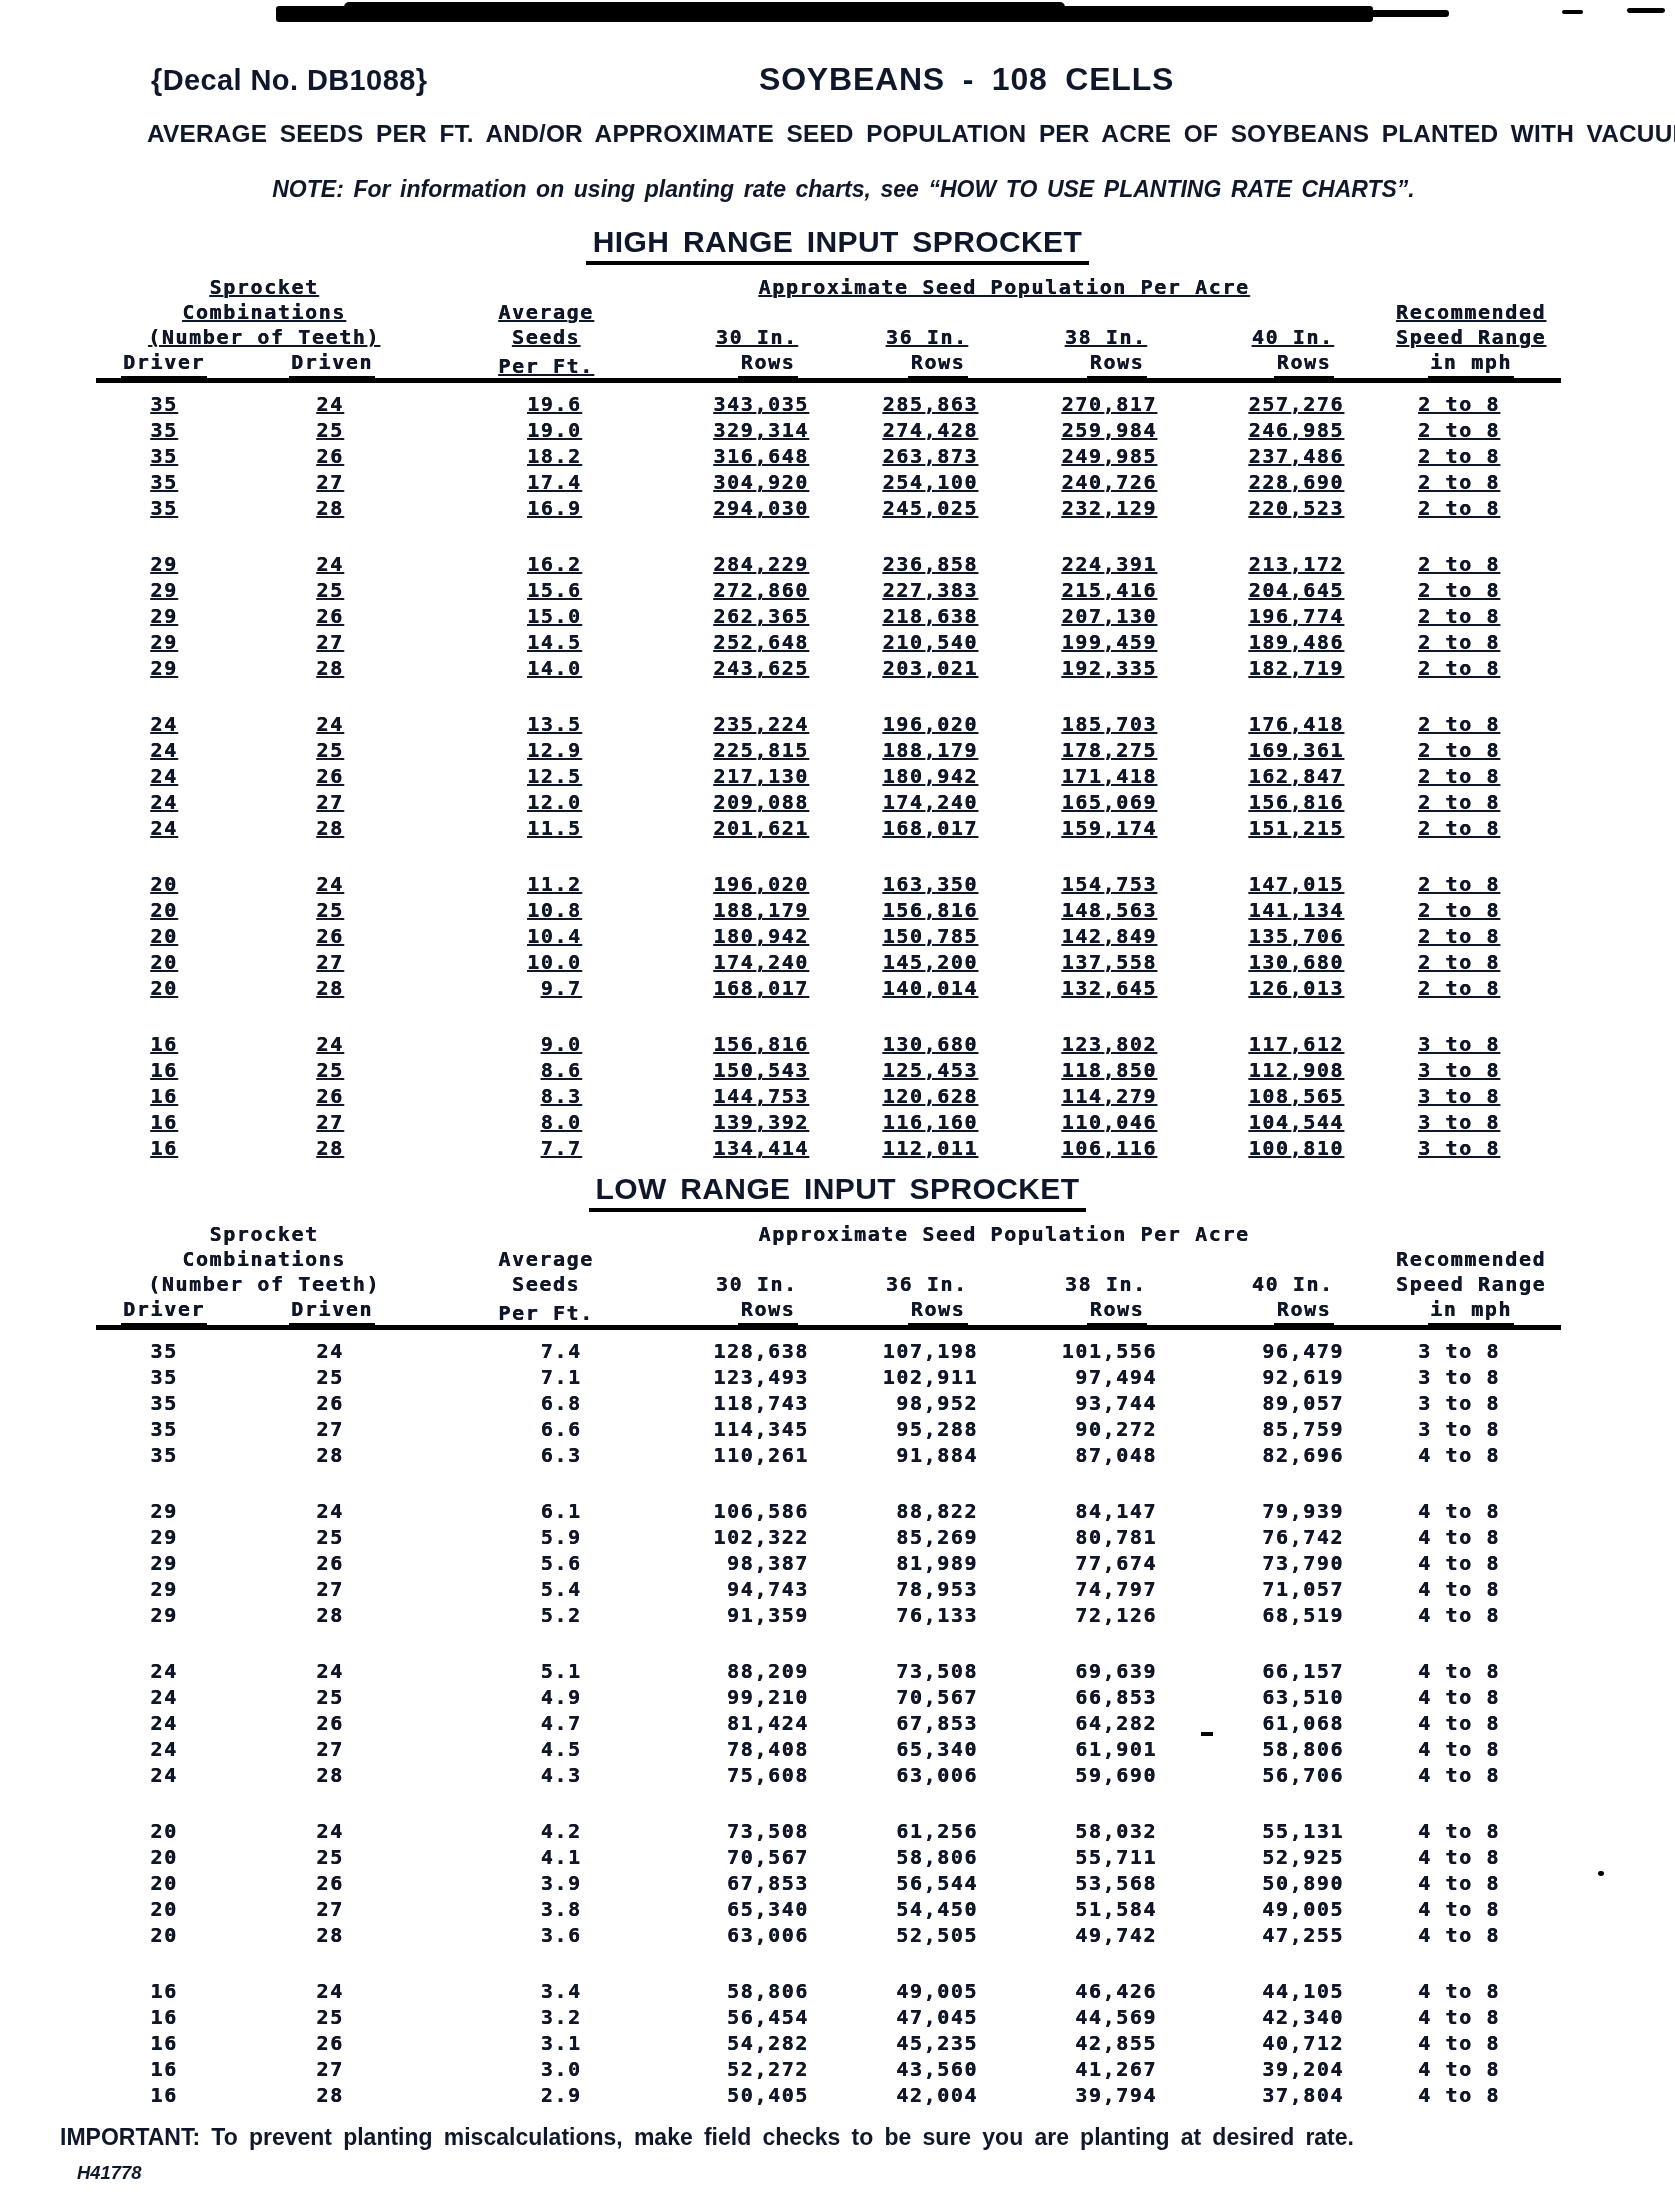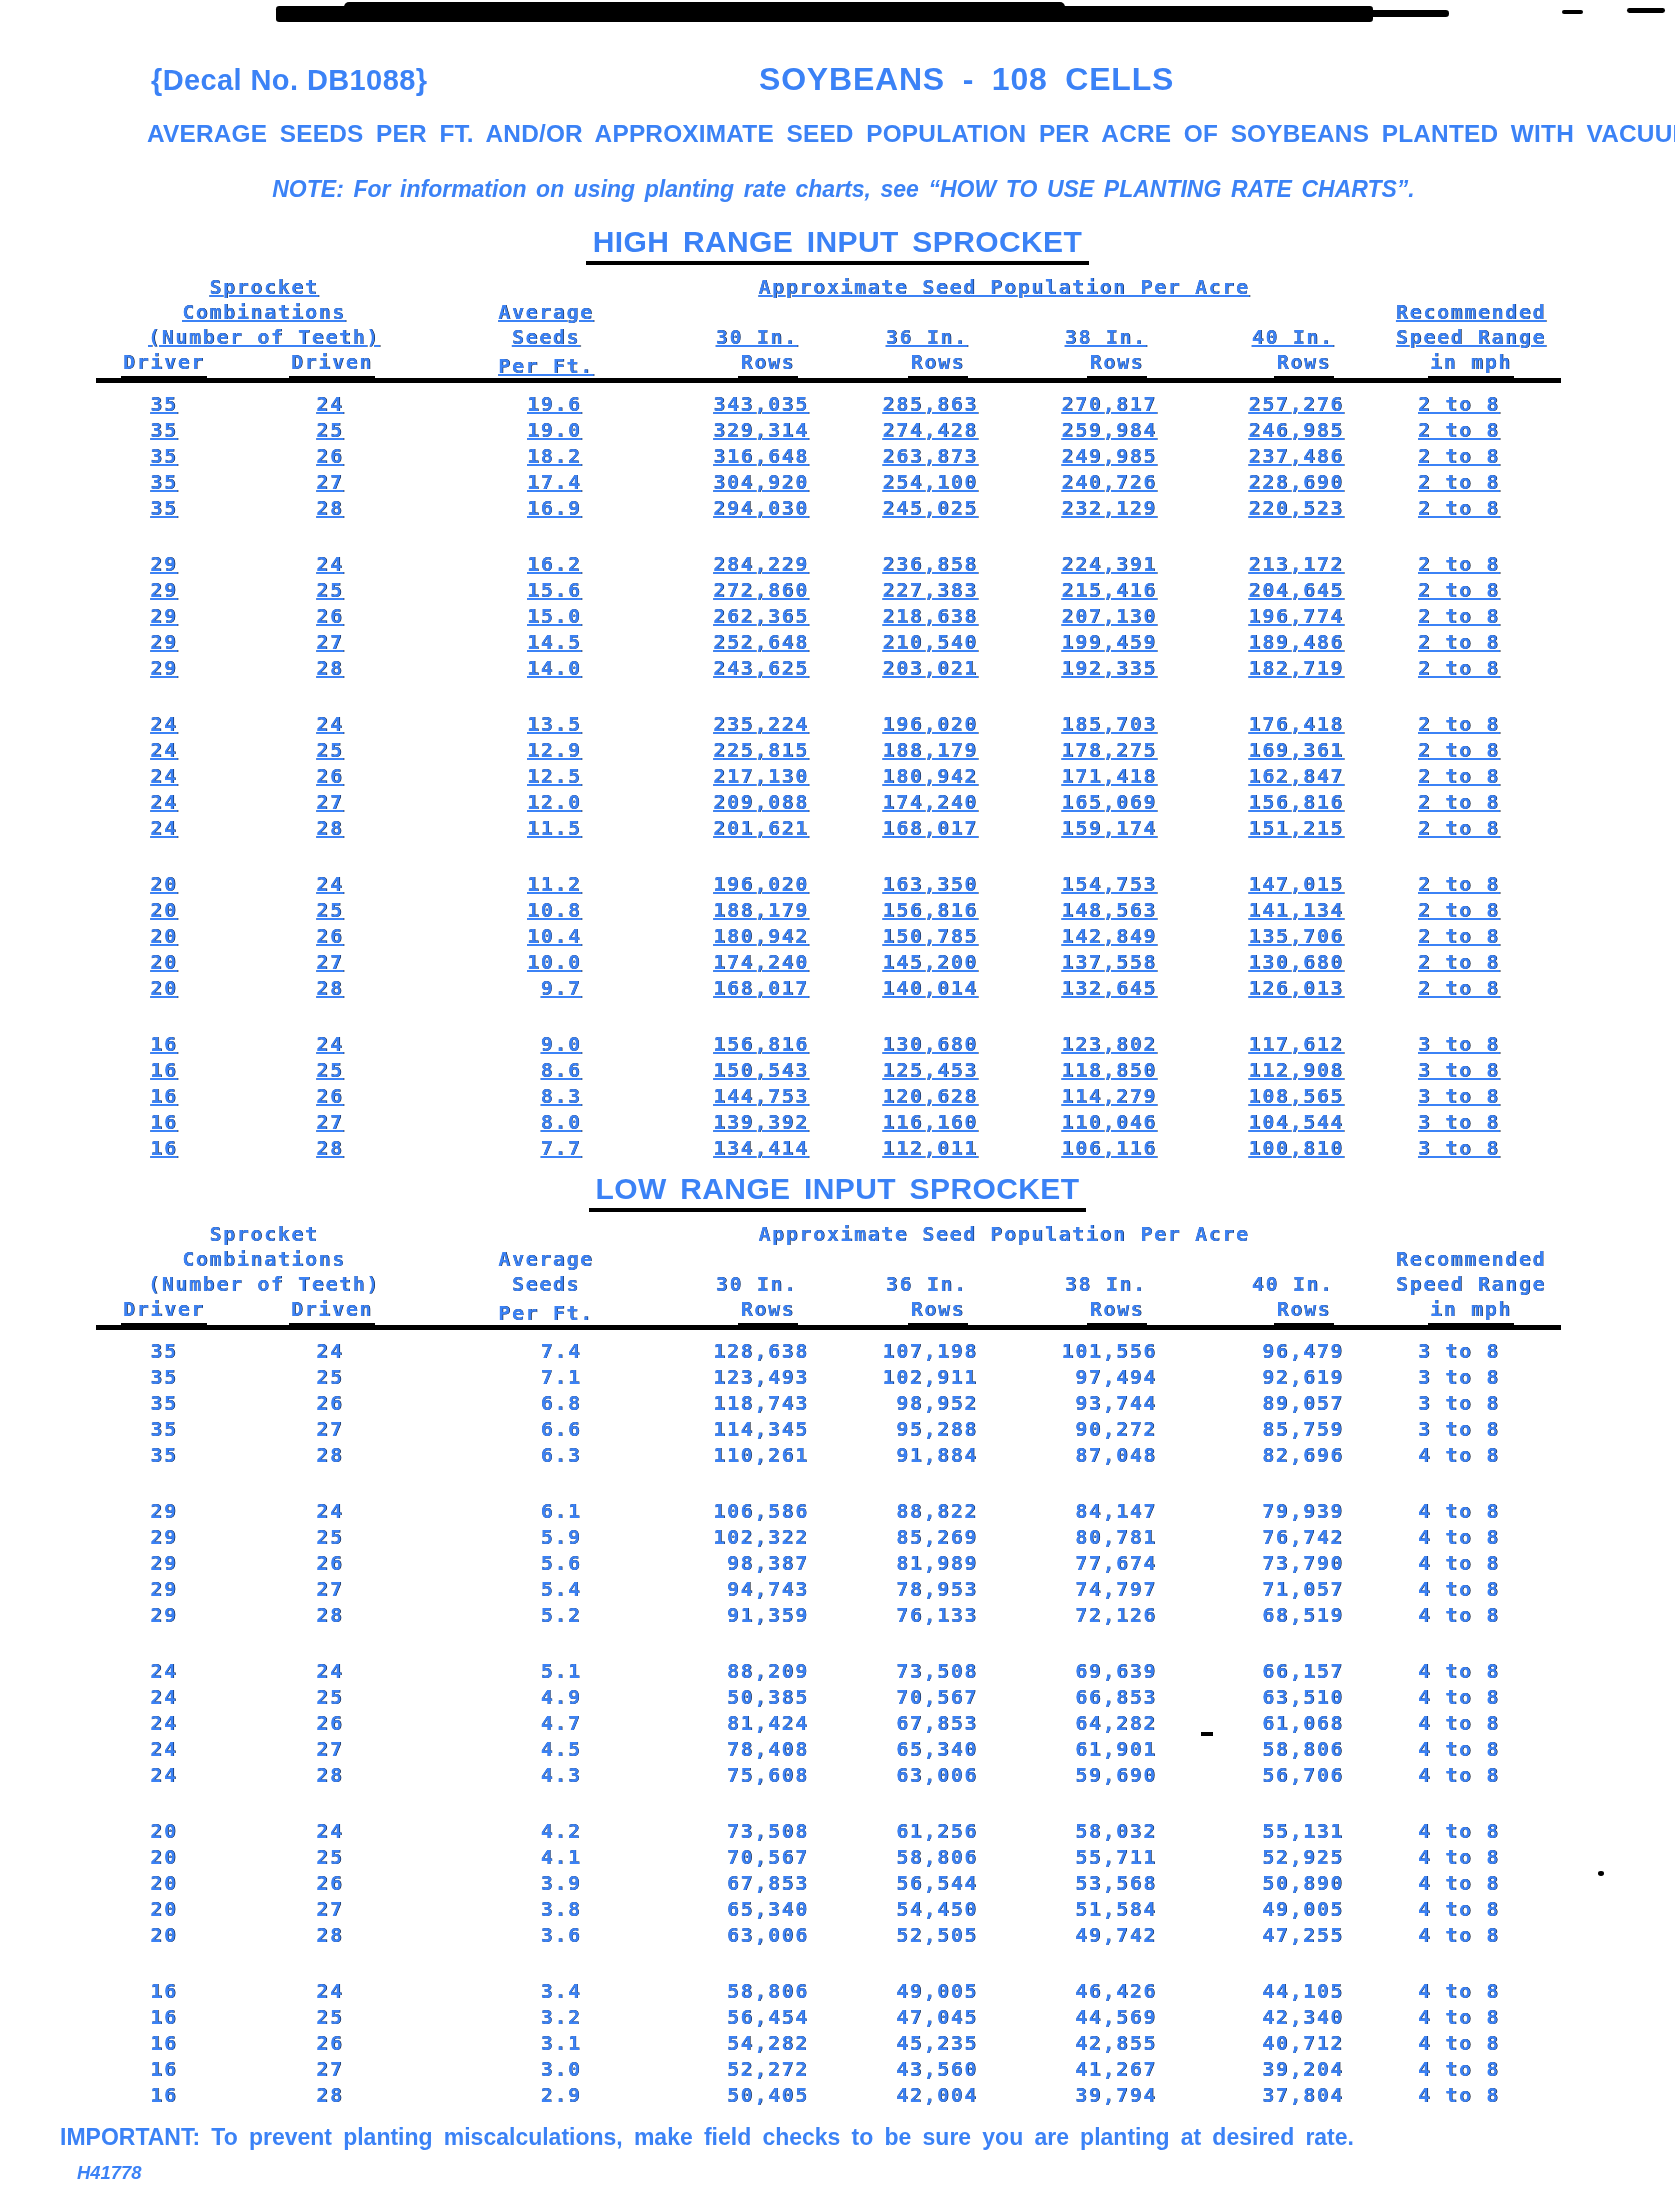--- a/index.html
+++ b/index.html
@@ -1,17 +1,17 @@
 <!DOCTYPE html>
 <html style="font-size:13px"><head>
 <meta charset="utf-8">
 <style>
   html,body{margin:0;padding:0;background:#ffffff;}
   .page{
-    position:relative;width:1675px;height:2194px;background:#ffffff;color:#3b82f6;
+    position:relative;width:1675px;height:2194px;background:#ffffff;color:#0f172a;
     overflow:hidden;font-family:"DejaVu Sans Mono",monospace;
   }
   
   .speck{position:absolute;background:#000;}
   .bar-a{left:276px;top:6.4px;width:1097px;height:16px;border-radius:3.2px;}
   .bar-b{left:344px;top:1.6px;width:721px;height:10.4px;border-radius:5.6px;}
   .bar-c{left:1365px;top:9.6px;width:84px;height:7.2px;border-radius:3.2px;}
   .bar-d{left:1627px;top:8px;width:38px;height:4.8px;border-radius:2.4px;}
   .bar-e{left:1562px;top:10.4px;width:21px;height:4px;border-radius:2.4px;}
   .dash-61068{left:1201px;top:1732px;width:12px;height:4px;}
@@ -539,21 +539,21 @@
               <div class="col3">88,209</div>
               <div class="col4">73,508</div>
               <div class="col5">69,639</div>
               <div class="col6">66,157</div>
               <div class="col7">4 to 8</div>
             </div>
             <div class="trow">
               <div class="col0">24</div>
               <div class="col1">25</div>
               <div class="col2">4.9</div>
-              <div class="col3">50,385</div>
+              <div class="col3">99,210</div>
               <div class="col4">70,567</div>
               <div class="col5">66,853</div>
               <div class="col6">63,510</div>
               <div class="col7">4 to 8</div>
             </div>
             <div class="trow">
               <div class="col0">24</div>
               <div class="col1">26</div>
               <div class="col2">4.7</div>
               <div class="col3">81,424</div>

